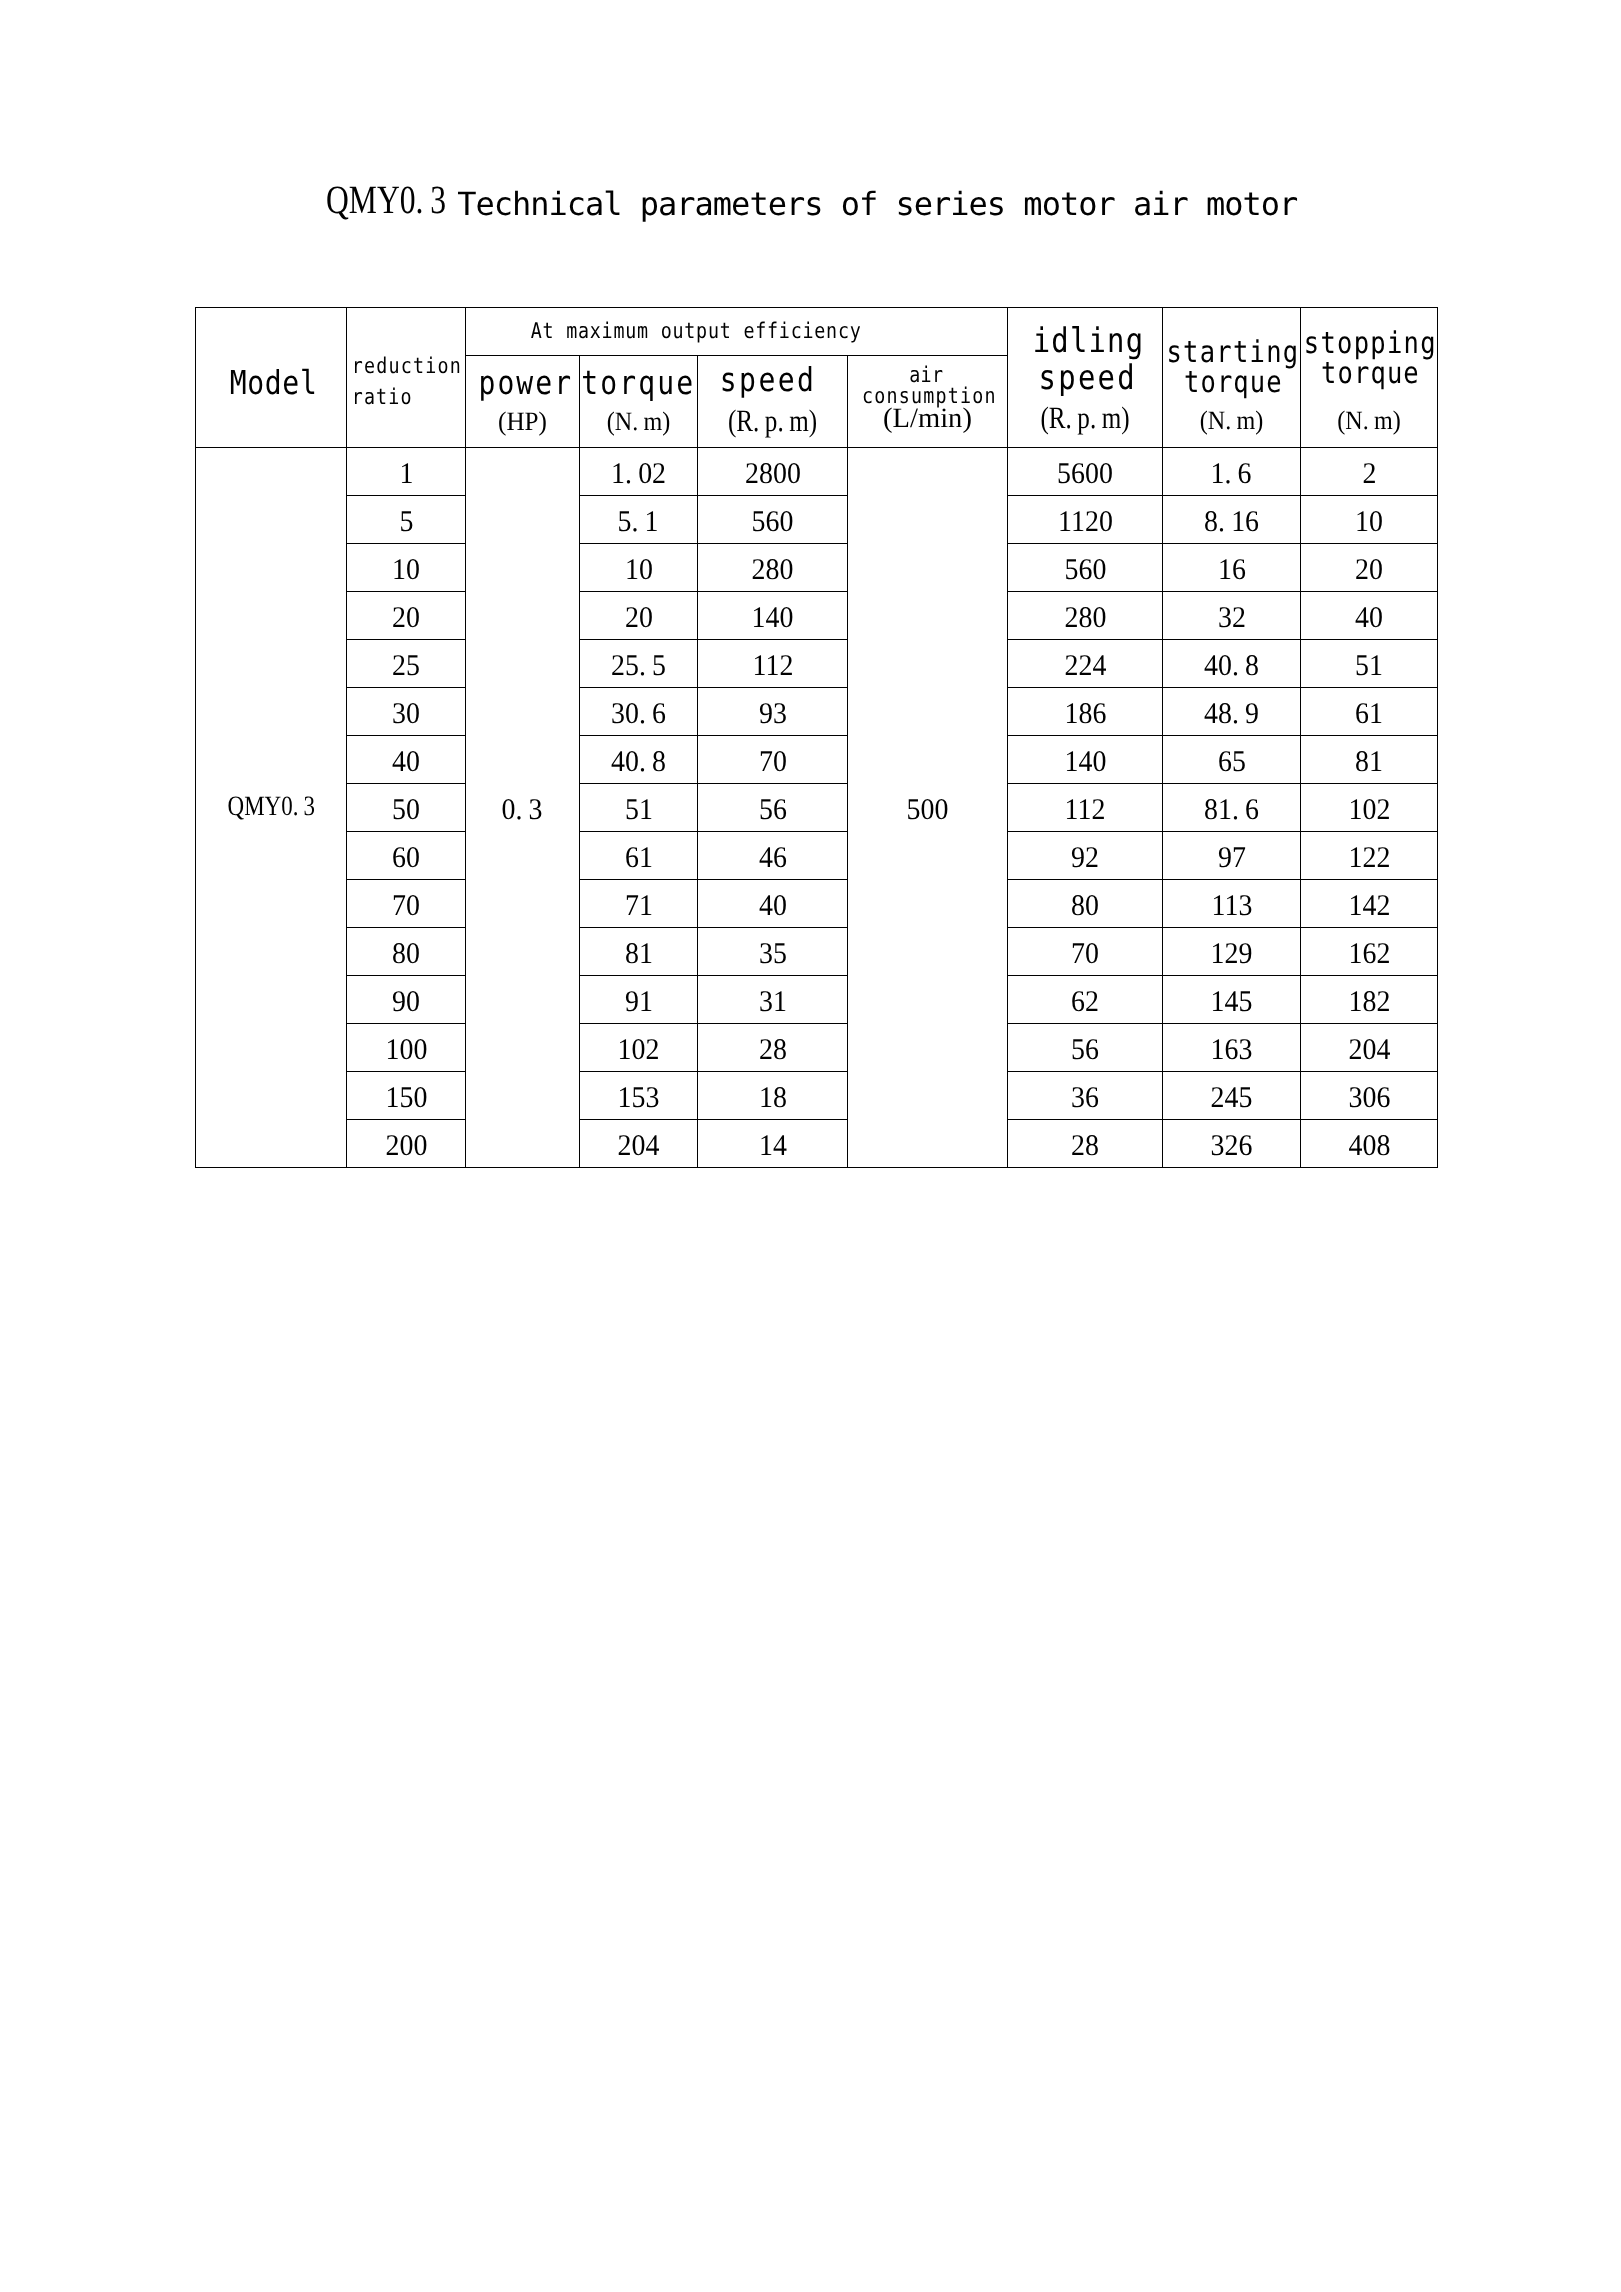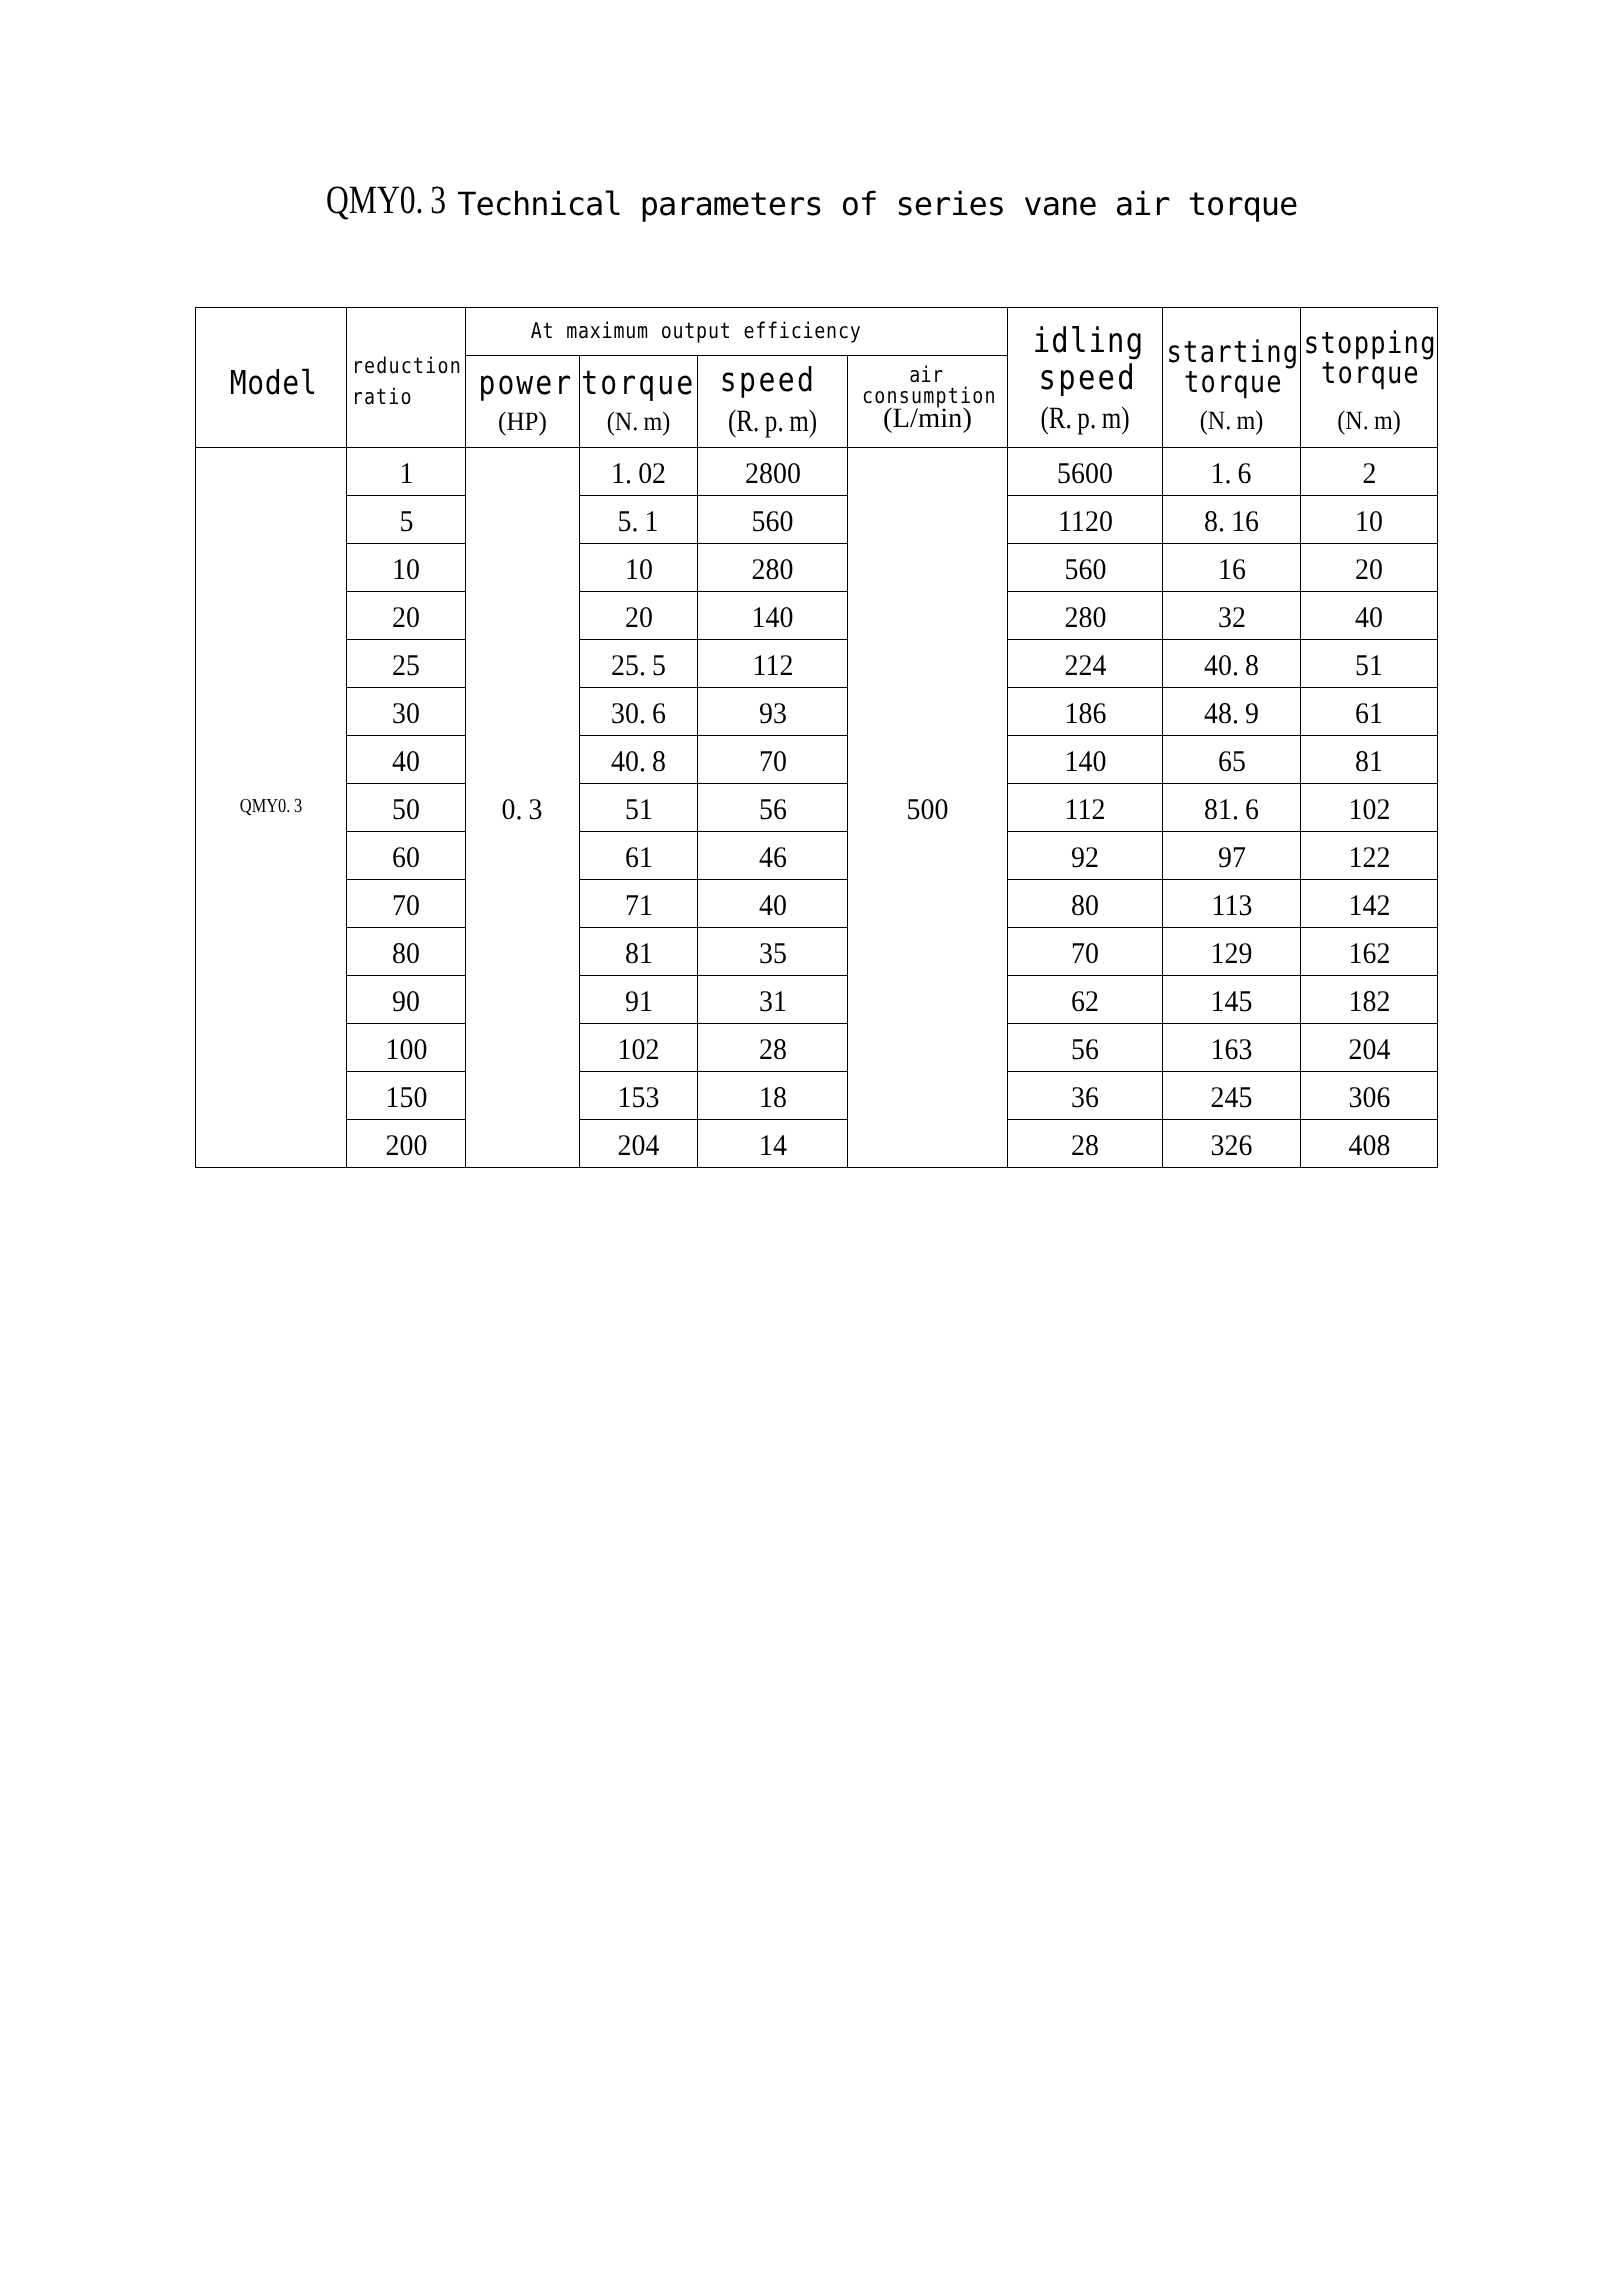--- a/index.html
+++ b/index.html
@@ -26,21 +26,21 @@
                 overflow:visible;white-space:nowrap;}
 
   
   .hdr-lg{font-family:"DejaVu Sans Mono", monospace;font-size:33px;letter-spacing:2.4px;padding-right:2.4px;transform:scaleX(0.85);transform-origin:center top;}
   .hdr-md{font-family:"DejaVu Sans Mono", monospace;font-size:30px;letter-spacing:1.5px;padding-right:1.5px;transform:scaleX(0.85);transform-origin:center top;}
   .hdr-sm{font-family:"DejaVu Sans Mono", monospace;font-size:21.6px;letter-spacing:1.4px;padding-right:1.4px;transform:scaleX(0.85);transform-origin:center top;}
   .unit  {font-family:"Liberation Serif", serif;font-size:31px;letter-spacing:0px;transform:scaleX(0.79);transform-origin:center top;}
   .unit-w{font-size:28px;transform:scaleX(1.02);}
   .cell  {font-family:"Liberation Serif", serif;font-size:30px;line-height:1.05;}
   table.grid td.cell > span.sx{display:inline-block;transform:translateY(1.5px) scaleX(0.93);}
-  .model {font-family:"Liberation Serif", serif;font-size:20px;letter-spacing:0;}
+  .model {font-family:"Liberation Serif", serif;font-size:28px;letter-spacing:0;}
   table.grid td.model > span.sx{display:inline-block;transform:translateY(-1.5px) scaleX(0.82);}
   table.grid tr{height:48px;}
   table.grid tr[data-name="header-row-top"]{height:48px;}
   table.grid tr[data-name="header-row-sub"]{height:92px;}
   .dot{margin-right:0.22em;}
 
   
   table.grid td.rel{position:relative;}
   .ln{position:absolute;left:-39px;right:-39px;text-align:center;white-space:pre;line-height:1;}
   .ln.lft{left:0;right:0;text-align:left;padding-left:9.8px;}
@@ -52,21 +52,21 @@
   td[data-name="header-torque"] .unit{font-size:26.5px;transform:scaleX(0.91);}
   td[data-name="header-speed"] .unit{transform:scaleX(0.81);}
   td[data-name="header-idling-speed"] .unit{transform:scaleX(0.81);}
   td[data-name="header-starting-torque"] .unit,
   td[data-name="header-stopping-torque"] .unit{font-size:26.5px;transform:scaleX(0.91);}
 </style>
 </head>
 <body>
 
 <div class="page" data-name="document-page">
-  <div class="doc-title" data-name="page-title"><span class="t-serif" data-name="title-model-prefix">QMY0<span class="dot" data-name="decimal-point">.</span>3</span><span class="t-mono" data-name="title-rest">Technical parameters of series vane air torque</span></div>
+  <div class="doc-title" data-name="page-title"><span class="t-serif" data-name="title-model-prefix">QMY0<span class="dot" data-name="decimal-point">.</span>3</span><span class="t-mono" data-name="title-rest">Technical parameters of series motor air motor</span></div>
 
   <table class="grid" data-name="spec-table">
     <colgroup data-name="column-widths">
       <col data-name="table-column" style="width:151px">
         <col data-name="table-column" style="width:119px">
         <col data-name="table-column" style="width:114px">
         <col data-name="table-column" style="width:118px">
       <col data-name="table-column" style="width:150px">
         <col data-name="table-column" style="width:160px">
         <col data-name="table-column" style="width:155px">

